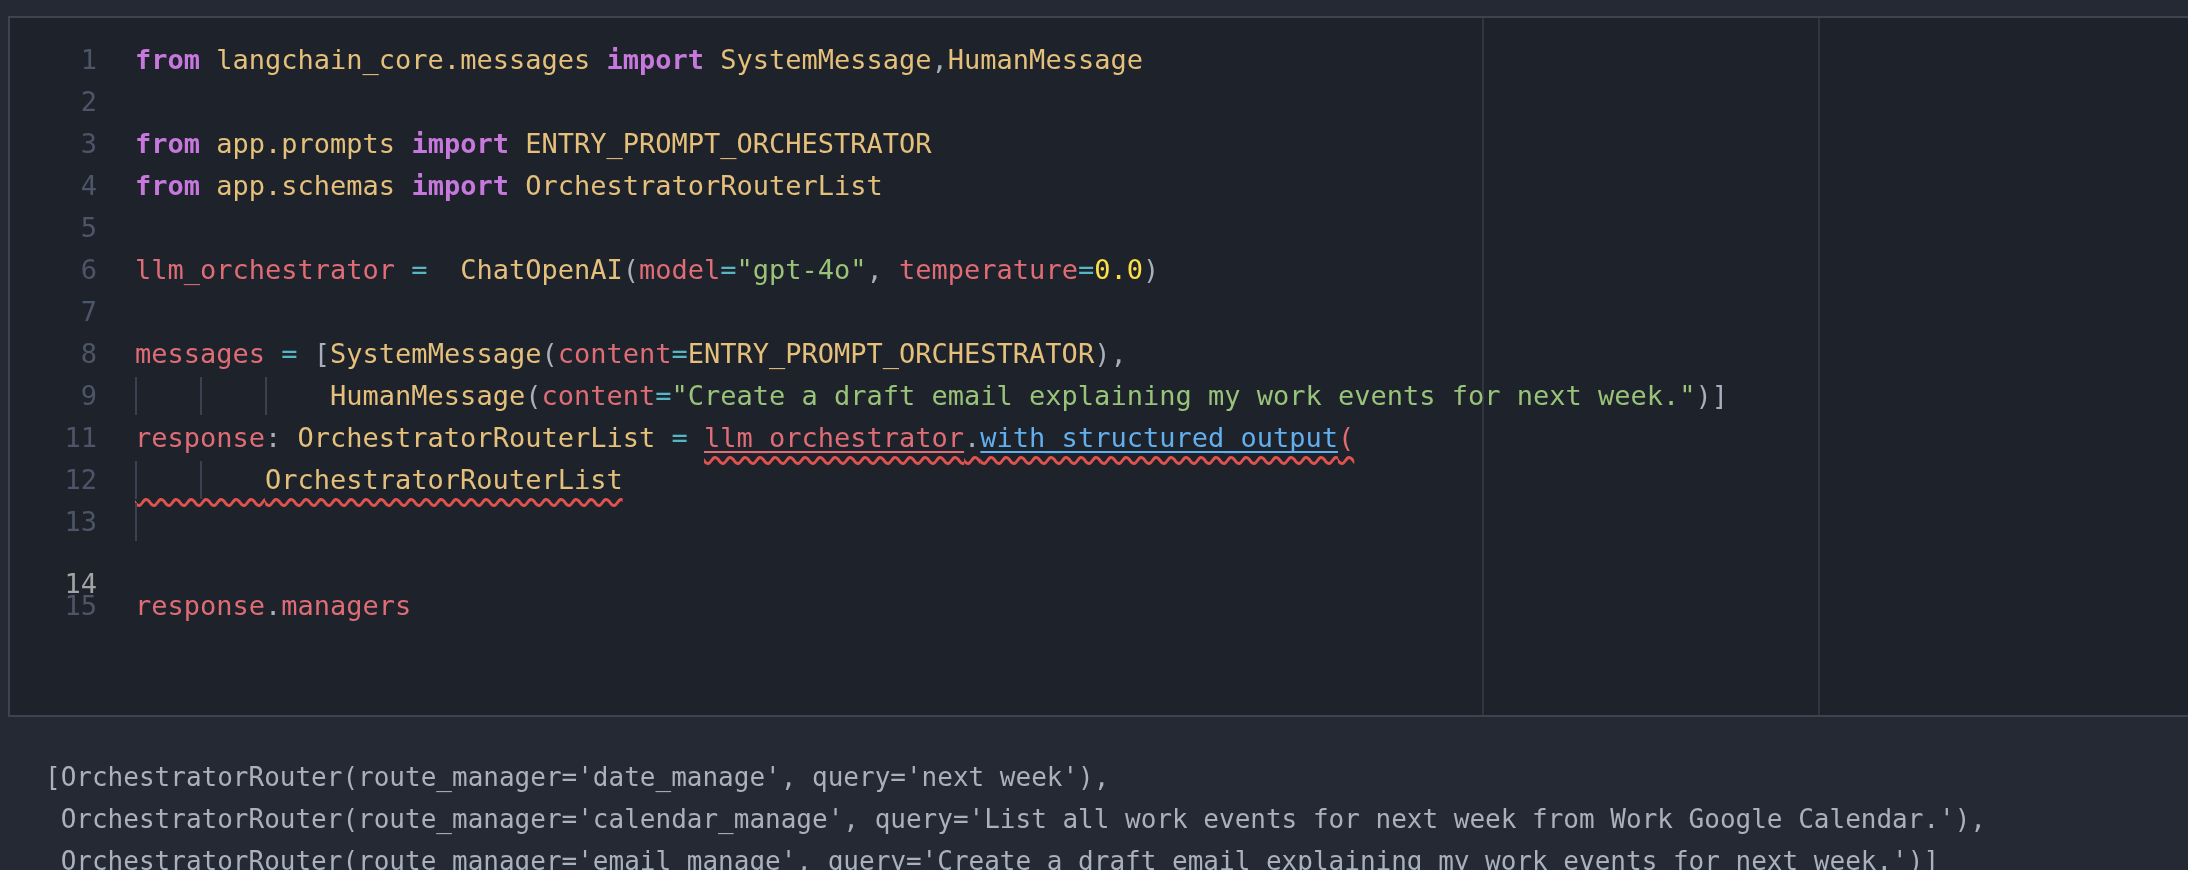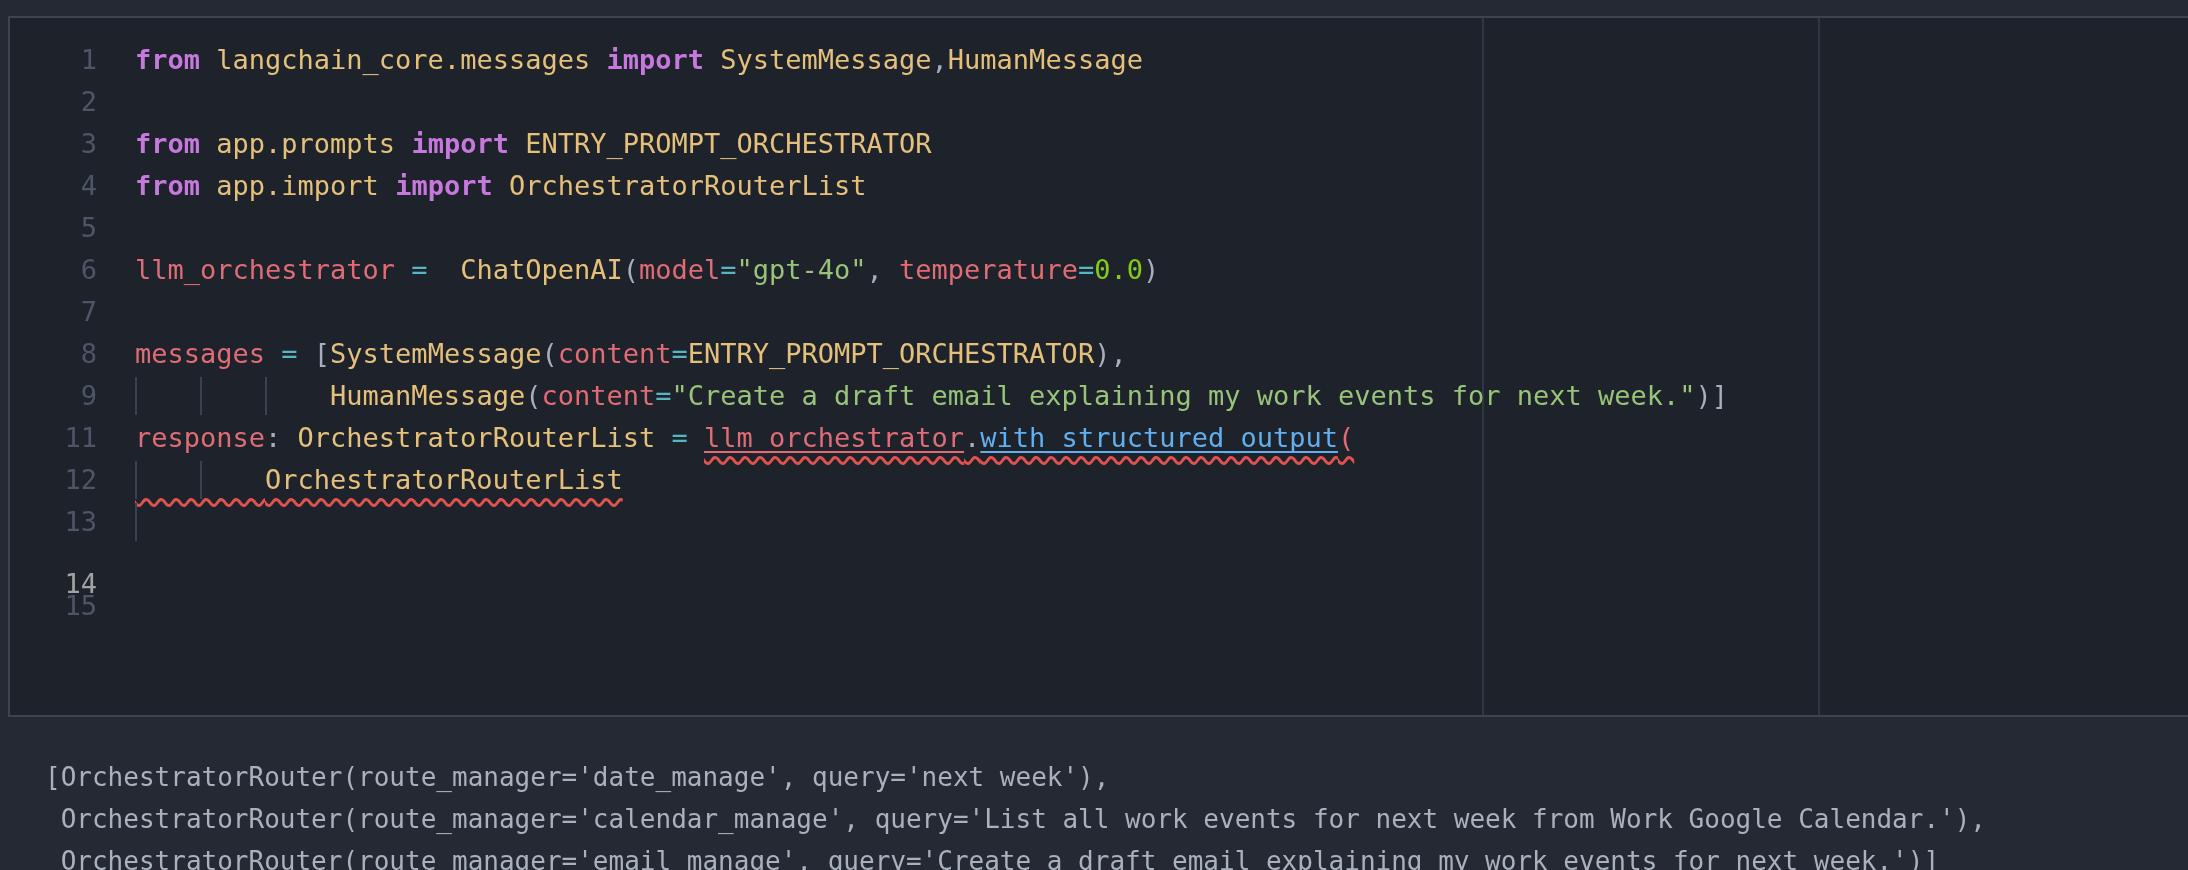--- a/index.html
+++ b/index.html
@@ -27,21 +27,21 @@
   .gutter.active { color:#a3a3a3;margin-top:20px; }
   .code { margin-left:10px; white-space:pre; color:#a7aebc; }
   .guide {
     position:absolute; top:2px; bottom:2px; width:2px; background:#3a4150;
   }
   .tk-kw  { color:#c678dd;font-weight:bold; }
   .tk-type{ color:#e5c07b; }
   .tk-var { color:#e06c75; }
   .tk-op  { color:#56b6c2; }
   .tk-str { color:#98c379; }
-  .tk-num { color:#84cc16; }
+  .tk-num { color:#fde047; }
   .tk-pun { color:#a7aebc; }
   .tk-fn  { color:#61afef; }
   .tk-pln { color:#a7aebc; }
   .sq {
     text-decoration:underline; text-decoration-style:wavy;
     text-decoration-color:#e0524d; text-decoration-thickness:2.5px;
     text-underline-offset:9px; text-decoration-skip-ink:none;margin-top:44px;
   }
   .u {
     text-decoration:underline; text-decoration-thickness:2px;
@@ -56,31 +56,31 @@
 </head>
 <body>
 
 <div class="cell">
   <div class="ruler" id="ruler-0" style="left: 1472px;"></div>
   <div class="ruler" id="ruler-1" style="left: 1808px;"></div>
   <div class="code-area" id="code-area">
       <div class="code-line"><span class="gutter">1</span><span class="code"><span class="tk-kw">from</span><span class="tk-pln"> </span><span class="tk-type">langchain_core.messages</span><span class="tk-pln"> </span><span class="tk-kw">import</span><span class="tk-pln"> </span><span class="tk-type">SystemMessage</span><span class="tk-pun">,</span><span class="tk-type">HumanMessage</span></span></div>
       <div class="code-line"><span class="gutter">2</span></div>
       <div class="code-line"><span class="gutter">3</span><span class="code"><span class="tk-kw">from</span><span class="tk-pln"> </span><span class="tk-type">app.prompts</span><span class="tk-pln"> </span><span class="tk-kw">import</span><span class="tk-pln"> </span><span class="tk-type">ENTRY_PROMPT_ORCHESTRATOR</span></span></div>
-      <div class="code-line"><span class="gutter">4</span><span class="code"><span class="tk-kw">from</span><span class="tk-pln"> </span><span class="tk-type">app.import</span><span class="tk-pln"> </span><span class="tk-kw">import</span><span class="tk-pln"> </span><span class="tk-type">OrchestratorRouterList</span></span></div>
+      <div class="code-line"><span class="gutter">4</span><span class="code"><span class="tk-kw">from</span><span class="tk-pln"> </span><span class="tk-type">app.schemas</span><span class="tk-pln"> </span><span class="tk-kw">import</span><span class="tk-pln"> </span><span class="tk-type">OrchestratorRouterList</span></span></div>
       <div class="code-line"><span class="gutter">5</span><span class="code"></span></div>
       <div class="code-line"><span class="gutter">6</span><span class="code"><span class="tk-var">llm_orchestrator</span><span class="tk-pln"> </span><span class="tk-op">=</span><span class="tk-pln">  </span><span class="tk-type">ChatOpenAI</span><span class="tk-pun">(</span><span class="tk-var">model</span><span class="tk-op">=</span><span class="tk-str">"gpt-4o"</span><span class="tk-pun">, </span><span class="tk-var">temperature</span><span class="tk-op">=</span><span class="tk-num">0.0</span><span class="tk-pun">)</span></span></div>
       <div class="code-line"><span class="gutter">7</span><span class="code"></span></div>
       <div class="code-line"><span class="gutter">8</span><span class="code"><span class="tk-var">messages</span><span class="tk-pln"> </span><span class="tk-op">=</span><span class="tk-pun"> [</span><span class="tk-type">SystemMessage</span><span class="tk-pun">(</span><span class="tk-var">content</span><span class="tk-op">=</span><span class="tk-type">ENTRY_PROMPT_ORCHESTRATOR</span><span class="tk-pun">),</span></span></div>
       <div class="code-line"><div class="guide" style="left: 125px;"></div><div class="guide" style="left: 190px;"></div><div class="guide" style="left: 255px;"></div><span class="gutter">9</span><span class="code"><span class="tk-pln">            </span><span class="tk-type">HumanMessage</span><span class="tk-pun">(</span><span class="tk-var">content</span><span class="tk-op">=</span><span class="tk-str">"Create a draft email explaining my work events for next week."</span><span class="tk-pun">)]</span></span></div>
       <div class="code-line"><span class="gutter">11</span><span class="code"><span class="tk-var">response</span><span class="tk-pun">: </span><span class="tk-type">OrchestratorRouterList</span><span class="tk-pln"> </span><span class="tk-op">=</span><span class="tk-pln"> </span><span class="sq"><span class="tk-var u">llm_orchestrator</span><span class="tk-pun">.</span><span class="tk-fn u">with_structured_output</span><span class="tk-var">(</span></span></span></div>
       <div class="code-line"><div class="guide" style="left: 125px;"></div><div class="guide" style="left: 190px;"></div><span class="gutter">12</span><span class="code"><span class="sq"><span class="tk-pln">        </span><span class="tk-type">OrchestratorRouterList</span></span></span></div>
       <div class="code-line"><div class="guide" style="left: 125px;"></div><span class="gutter">13</span></div>
       <div class="code-line"><span class="gutter active">14</span><span class="code"></span></div>
-      <div class="code-line"><span class="gutter">15</span></div>
+      <div class="code-line"><span class="gutter">15</span><span class="code"><span class="tk-var">response</span><span class="tk-pun">.</span><span class="tk-var">managers</span></span></div>
     </div>
 </div>
 
 <div class="output-area" id="output-area">
     <div class="output-line">[OrchestratorRouter(route_manager='date_manage', query='next week'),</div>
     <div class="output-line"> OrchestratorRouter(route_manager='calendar_manage', query='List all work events for next week from Work Google Calendar.'),</div>
     <div class="output-line"> OrchestratorRouter(route_manager='email_manage', query='Create a draft email explaining my work events for next week.')]</div>
   </div>
 
 </body></html>

